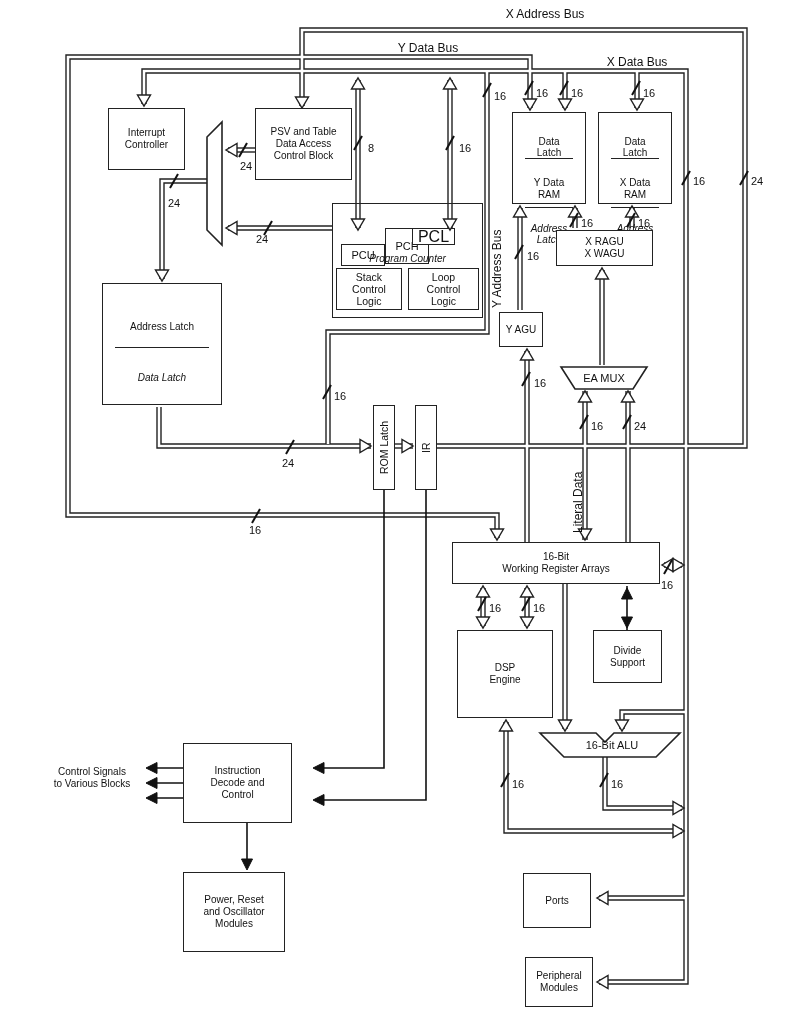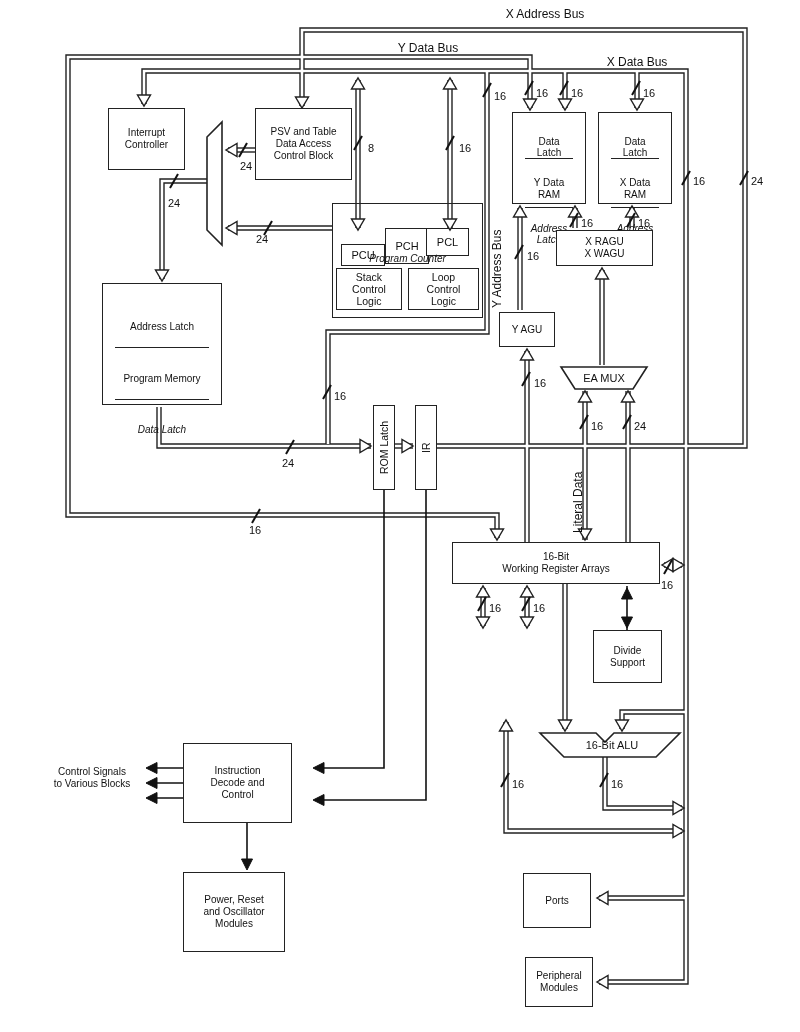--- a/index.html
+++ b/index.html
@@ -222,28 +222,27 @@
 
   <div class="block" style="left:108px;top:108px;width:77px;height:62px;">Interrupt
 Controller</div>
 
   <div class="block" style="left:255px;top:108px;width:97px;height:72px;">PSV and Table
 Data Access
 Control Block</div>
 
   <div class="block cellcol" style="left:102px;top:283px;width:120px;height:122px;">
     <div class="cell" style="height:40px;">Address Latch</div>
-    <div class="cell" style="height:40px;">Program Memory</div>
     <div class="cell" style="height:37px;">Data Latch</div>
   </div>
 
   <div class="block" style="left:332px;top:203px;width:151px;height:115px;background:transparent;"></div>
   <div class="sub" style="left:341px;top:244px;width:44px;height:22px;font-size:11px;">PCU</div>
   <div class="sub" style="left:385px;top:228px;width:44px;height:36px;font-size:11px;">PCH</div>
-  <div class="sub" style="left:426px;top:228px;width:43px;height:28px;font-size:11px;">PCL</div>
+  <div class="sub" style="left:412px;top:228px;width:43px;height:17px;font-size:16px;">PCL</div>
   <div class="block naked" style="left:334px;top:251px;width:147px;height:15px;z-index:3;font-style:italic;">Program Counter</div>
   <div class="sub" style="left:336px;top:268px;width:66px;height:42px;font-size:10.5px;line-height:1.15;">Stack
 Control
 Logic</div>
   <div class="sub" style="left:408px;top:268px;width:71px;height:42px;font-size:10.5px;line-height:1.15;">Loop
 Control
 Logic</div>
 
   <div class="block vblock" style="left:373px;top:405px;width:22px;height:85px;">ROM Latch</div>
   <div class="block vblock" style="left:415px;top:405px;width:22px;height:85px;">IR</div>
@@ -260,25 +259,27 @@
     <div class="cell" style="height:22px;">Data Latch</div>
     <div class="cell" style="height:37px;">X Data
 RAM</div>
     <div class="cell" style="height:30px;">Address
 Latch</div>
   </div>
 
   <div class="block" style="left:556px;top:230px;width:97px;height:36px;">X RAGU
 X WAGU</div>
 
-  <div class="block" style="left:499px;top:312px;width:56px;height:35px;">Y AGU</div>
+  <div class="block" style="left:499px;top:312px;width:44px;height:35px;">Y AGU</div>
 
   <div class="block" style="left:452px;top:542px;width:208px;height:42px;">16-Bit
 Working Register Arrays</div>
 
+  <div class="block" style="left:457px;top:630px;width:96px;height:88px;">DSP
+Engine</div>
 
   <div class="block" style="left:593px;top:630px;width:69px;height:53px;">Divide
 Support</div>
 
   <div class="block" style="left:183px;top:743px;width:109px;height:80px;">Instruction
 Decode and
 Control</div>
 
   <div class="block" style="left:183px;top:872px;width:102px;height:80px;">Power, Reset
 and Oscillator

